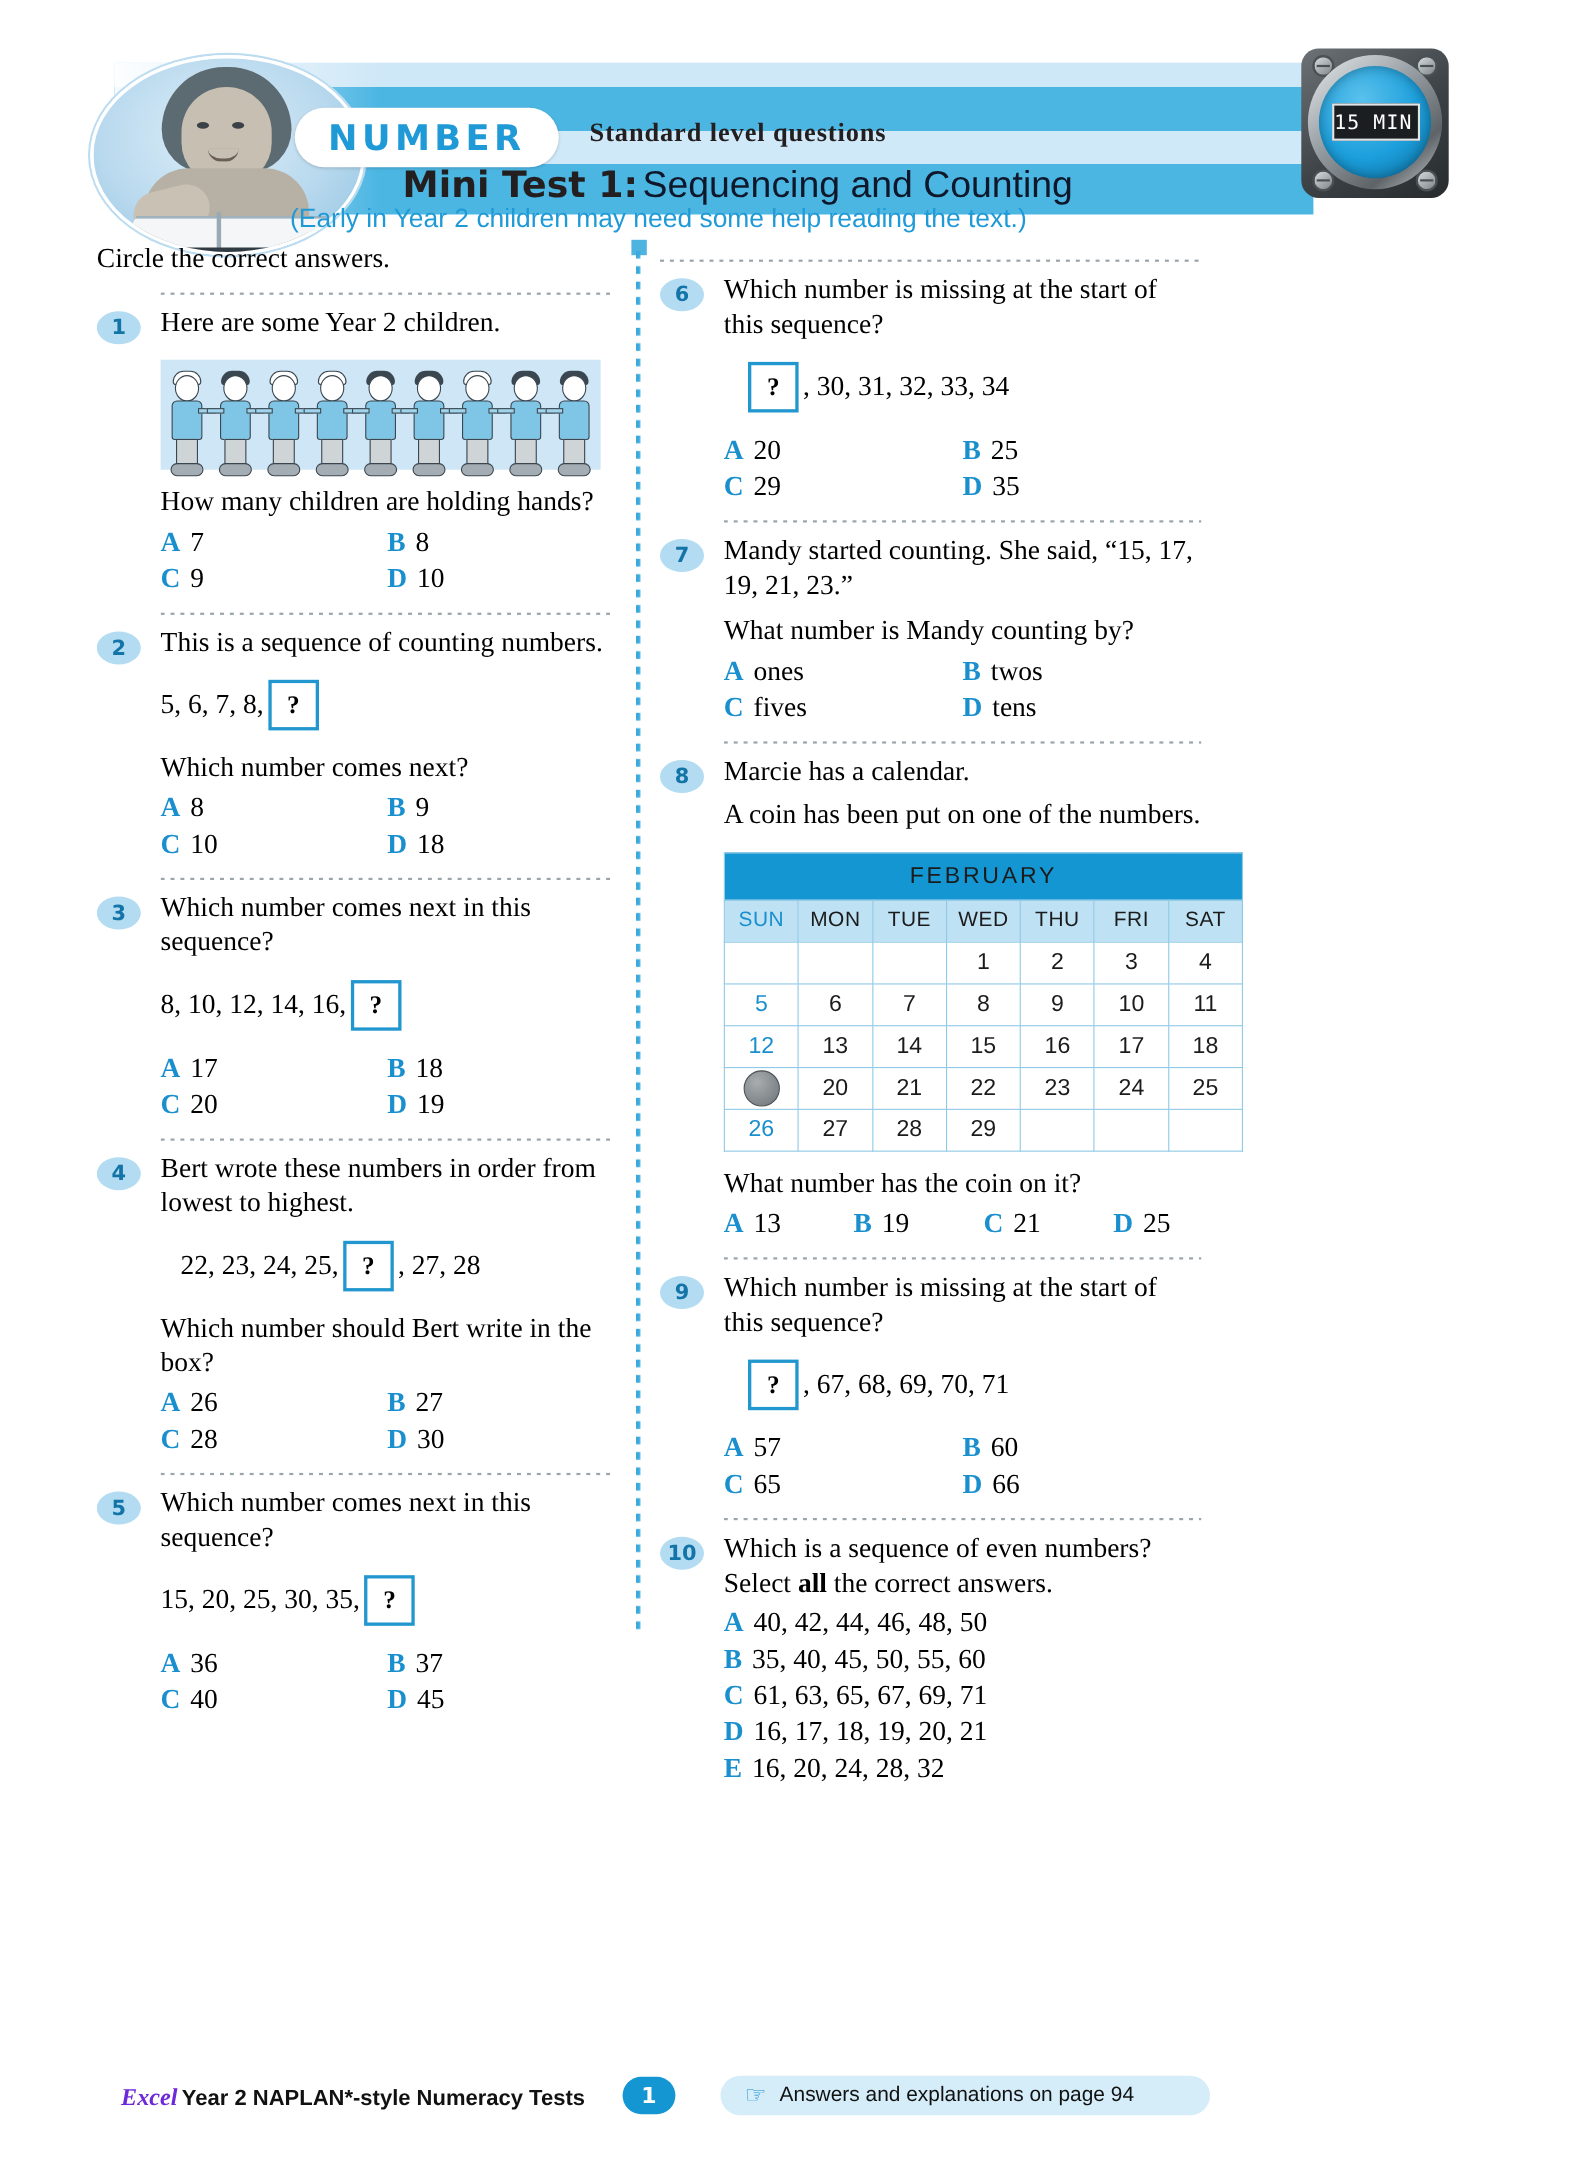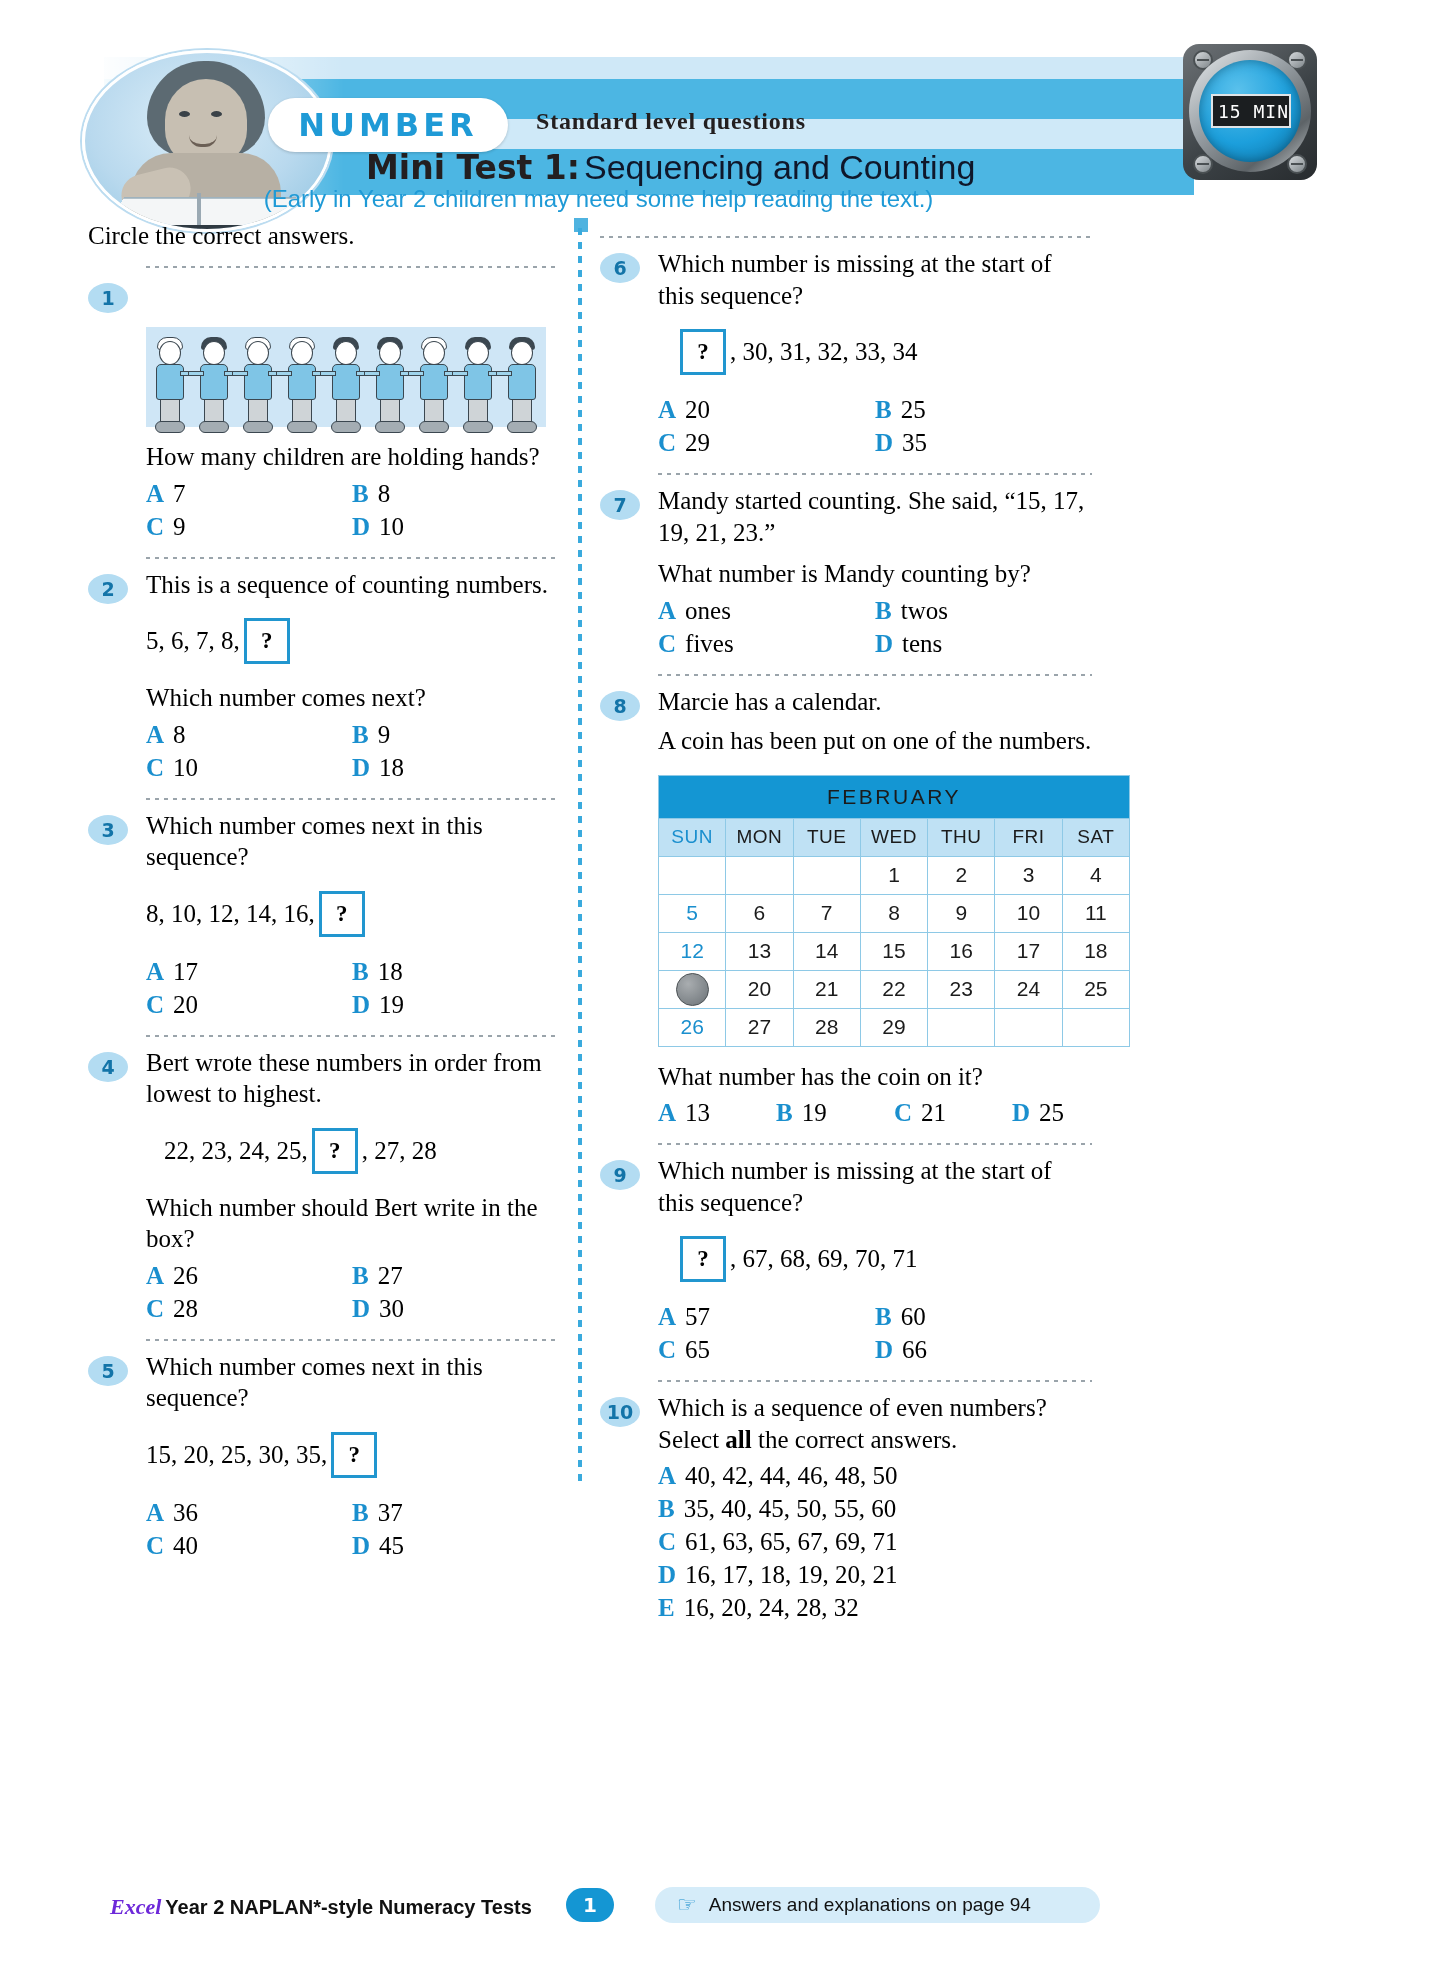--- a/index.html
+++ b/index.html
@@ -171,21 +171,21 @@
     width: 102px; height: 102px;
     border-radius: 50%;
     background: radial-gradient(circle at 38% 30%, #5ac1ec 0%, #1c9fdc 55%, #0b6ea0 100%);
     box-shadow: inset 0 0 12px rgba(0,0,0,0.35);
   }
   .timer-lcd {
     position: absolute; left: 36px; top: 62px;
     width: 80px; height: 34px;
     background: #1b1e20;
     border: 2px solid #dfe4e7;
-    display: flex; align-items: center; justify-content: flex-end;
+    display: flex; align-items: center; justify-content: flex-start;
   }
   .timer-lcd span {
     font-family: "DejaVu Sans Mono", monospace;
     font-size: 18px;
     color: #ffffff;
     letter-spacing: 1px;
   }
   .screw {
     position: absolute; width: 20px; height: 20px;
     border-radius: 50%;
@@ -522,20 +522,23 @@
   <div class="divider-vert"></div>
 
   <div class="col-left">
 
     <div class="instruction">Circle the correct answers.</div>
 
     <div class="dotline indent"></div>
 
     <div class="q">
       <div class="q-num">1</div>
+      <div class="q-body">
+        <div class="q-text">Here are some Year 2 children.</div>
+      </div>
     </div>
 
     <div class="kids">
       <div class="kids-holder">
         <div class="kid" style="left:4px">
             <div class="hair light"></div>
             <div class="head"></div>
             <div class="body"></div>
             <div class="legs"></div>
             <div class="shoes"></div>

